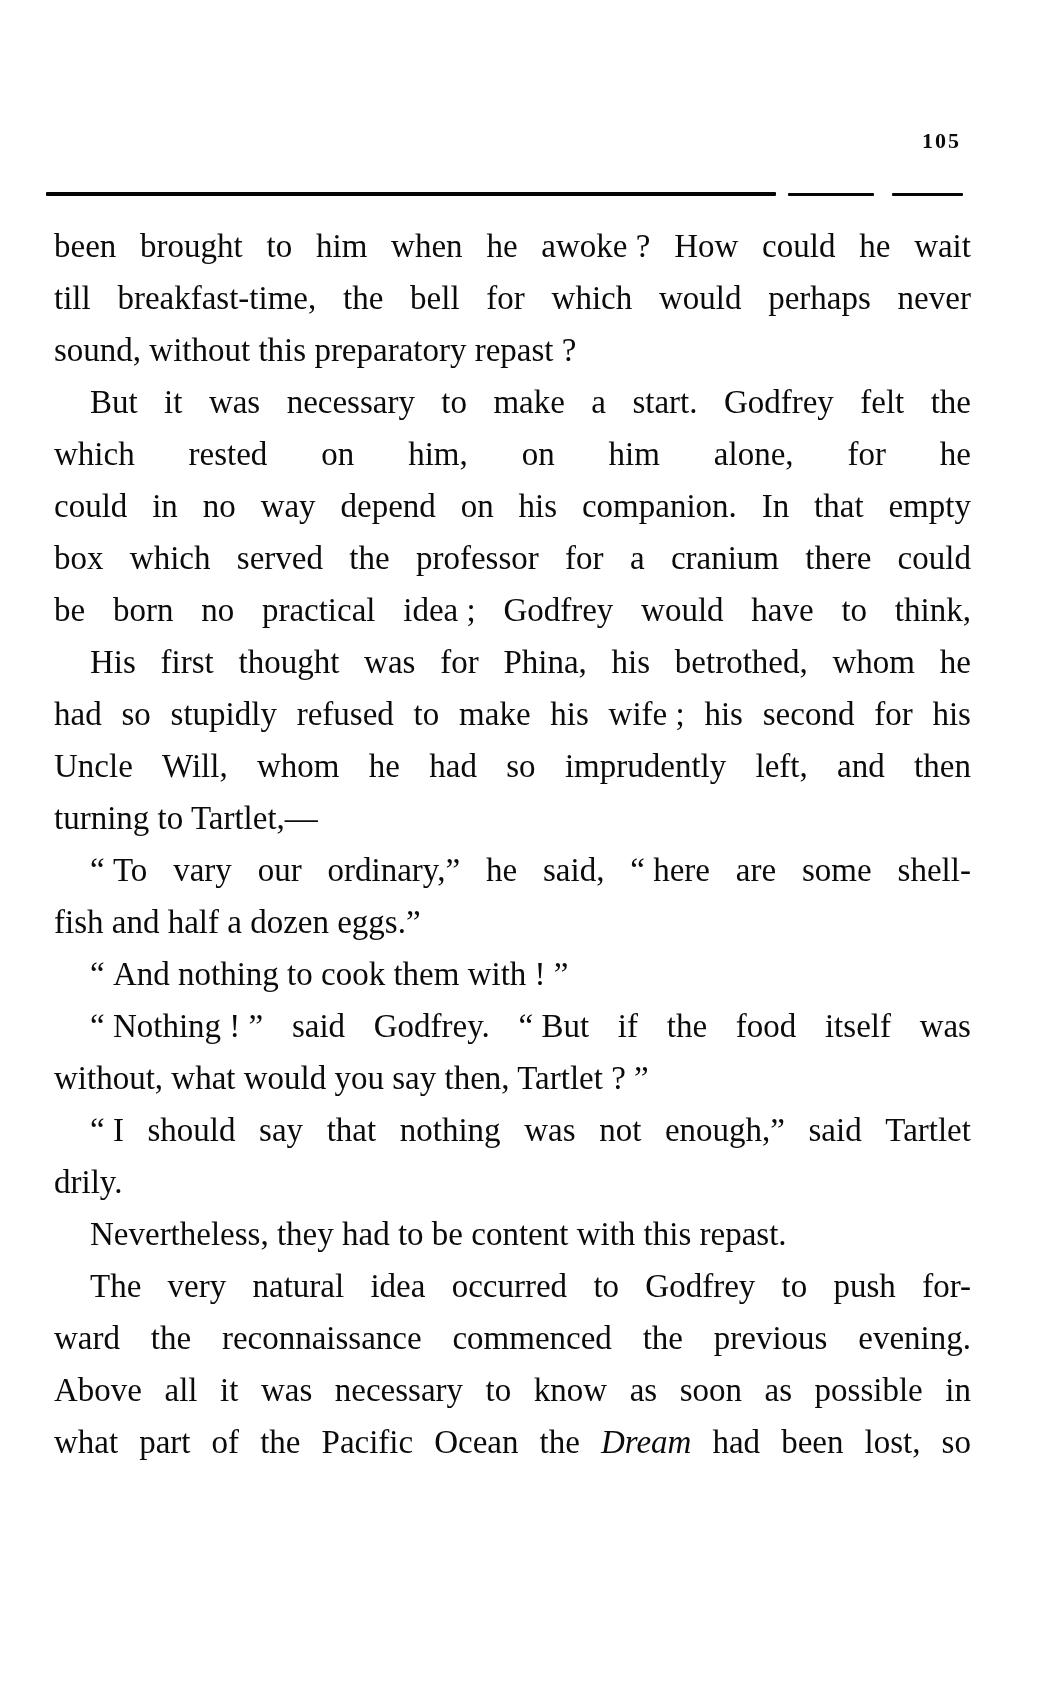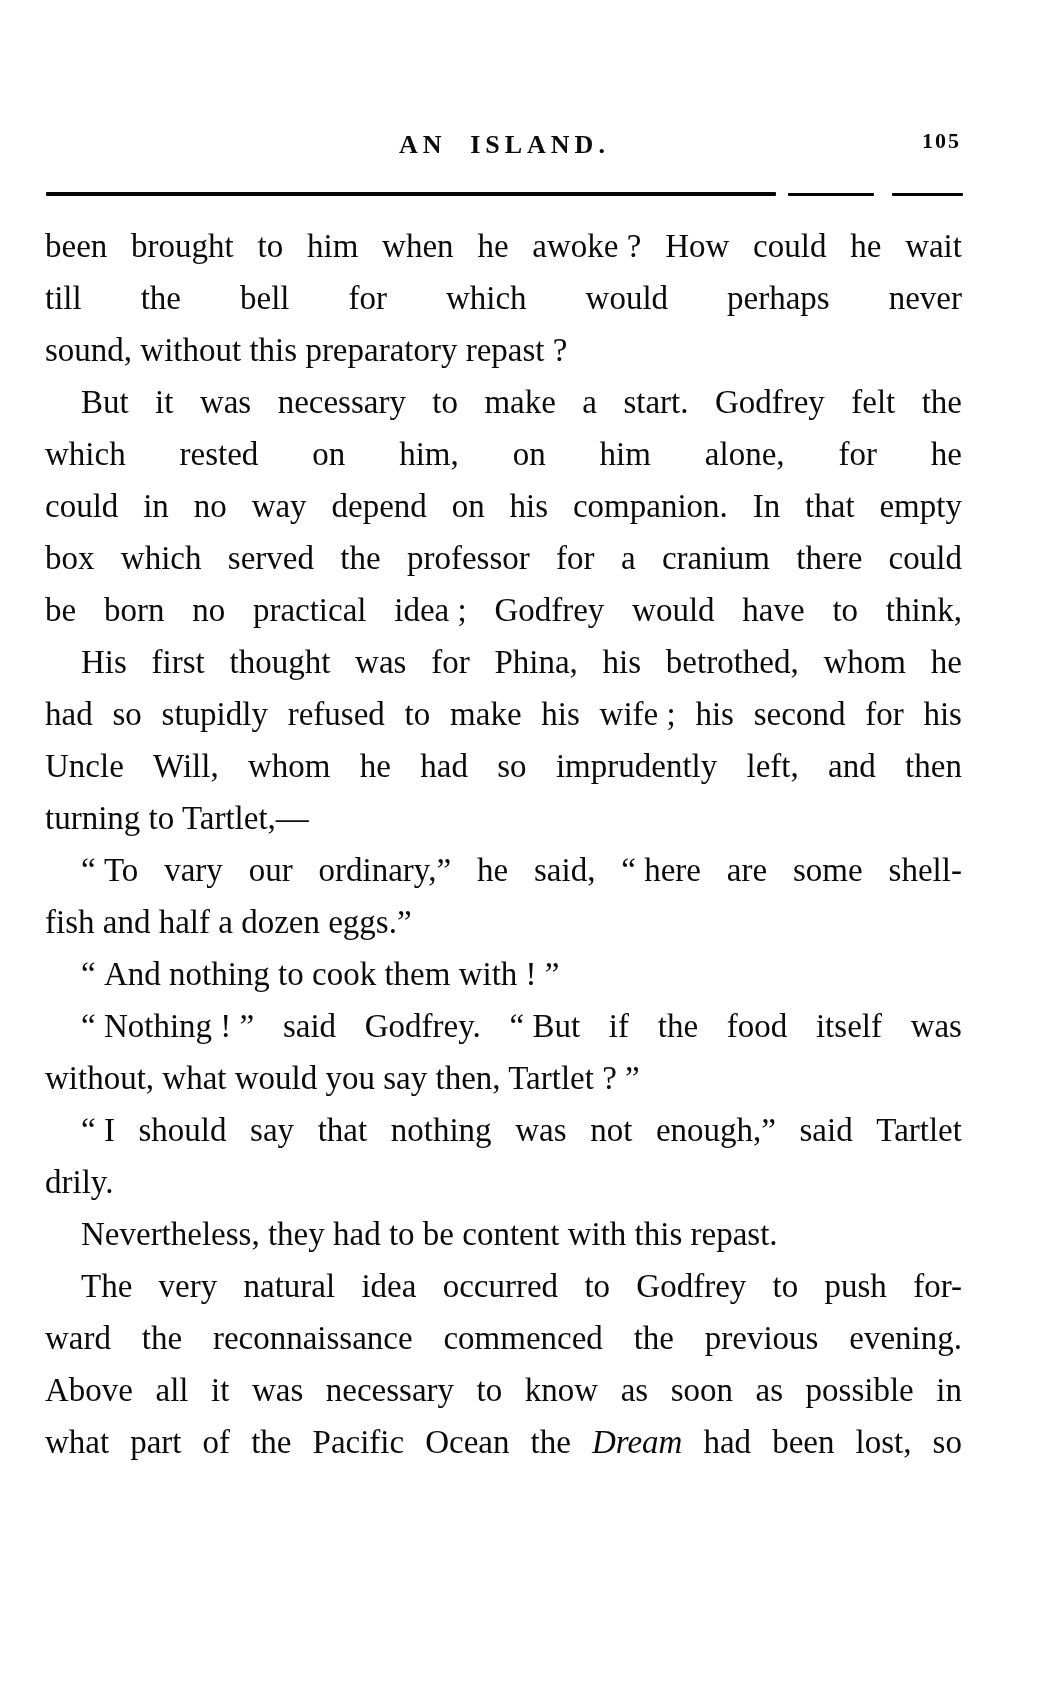--- a/index.html
+++ b/index.html
@@ -22,41 +22,40 @@
   }
   .page-num{
     position:absolute;right:2px;top:2px;
     font-size:22px;letter-spacing:2px;font-weight:bold;
   }
   .rule{position:absolute;background:#050505;border-radius:1px;}
   .rule.s1{left:46px;top:192px;width:730px;height:4px;}
   .rule.s2{left:788px;top:193px;width:86px;height:3px;}
   .rule.s3{left:892px;top:193px;width:71px;height:3px;}
   .text-block{
-    position:absolute;left:45px;top:220px;width:917px;
+    position:absolute;left:54px;top:220px;width:917px;
     font-size:33px;
   }
   .line{
     height:52px;line-height:52px;
     white-space:pre;
   }
   .line.j{
     display:flex;justify-content:space-between;
     white-space:normal;
   }
   .line.ind{padding-left:36px;}
   .it{font-style:italic;}
 </style>
 </head>
 <body>
 
 <div class="page">
 
   <div class="running-head">
-    <div class="head-title">AN ISLAND.</div>
     <div class="page-num">105</div>
   </div>
 
   <div class="rule s1"></div>
   <div class="rule s2"></div>
   <div class="rule s3"></div>
 
   <div class="text-block">
       <div class="line j">
         <span>been</span>
@@ -66,20 +65,21 @@
         <span>when</span>
         <span>he</span>
         <span>awoke&nbsp;?</span>
         <span>How</span>
         <span>could</span>
         <span>he</span>
         <span>wait</span>
       </div>
       <div class="line j">
         <span>till</span>
+        <span>breakfast-time,</span>
         <span>the</span>
         <span>bell</span>
         <span>for</span>
         <span>which</span>
         <span>would</span>
         <span>perhaps</span>
         <span>never</span>
       </div>
       <div class="line"><span>sound,</span> <span>without</span> <span>this</span> <span>preparatory</span> <span>repast&nbsp;?</span></div>
       <div class="line j ind">

